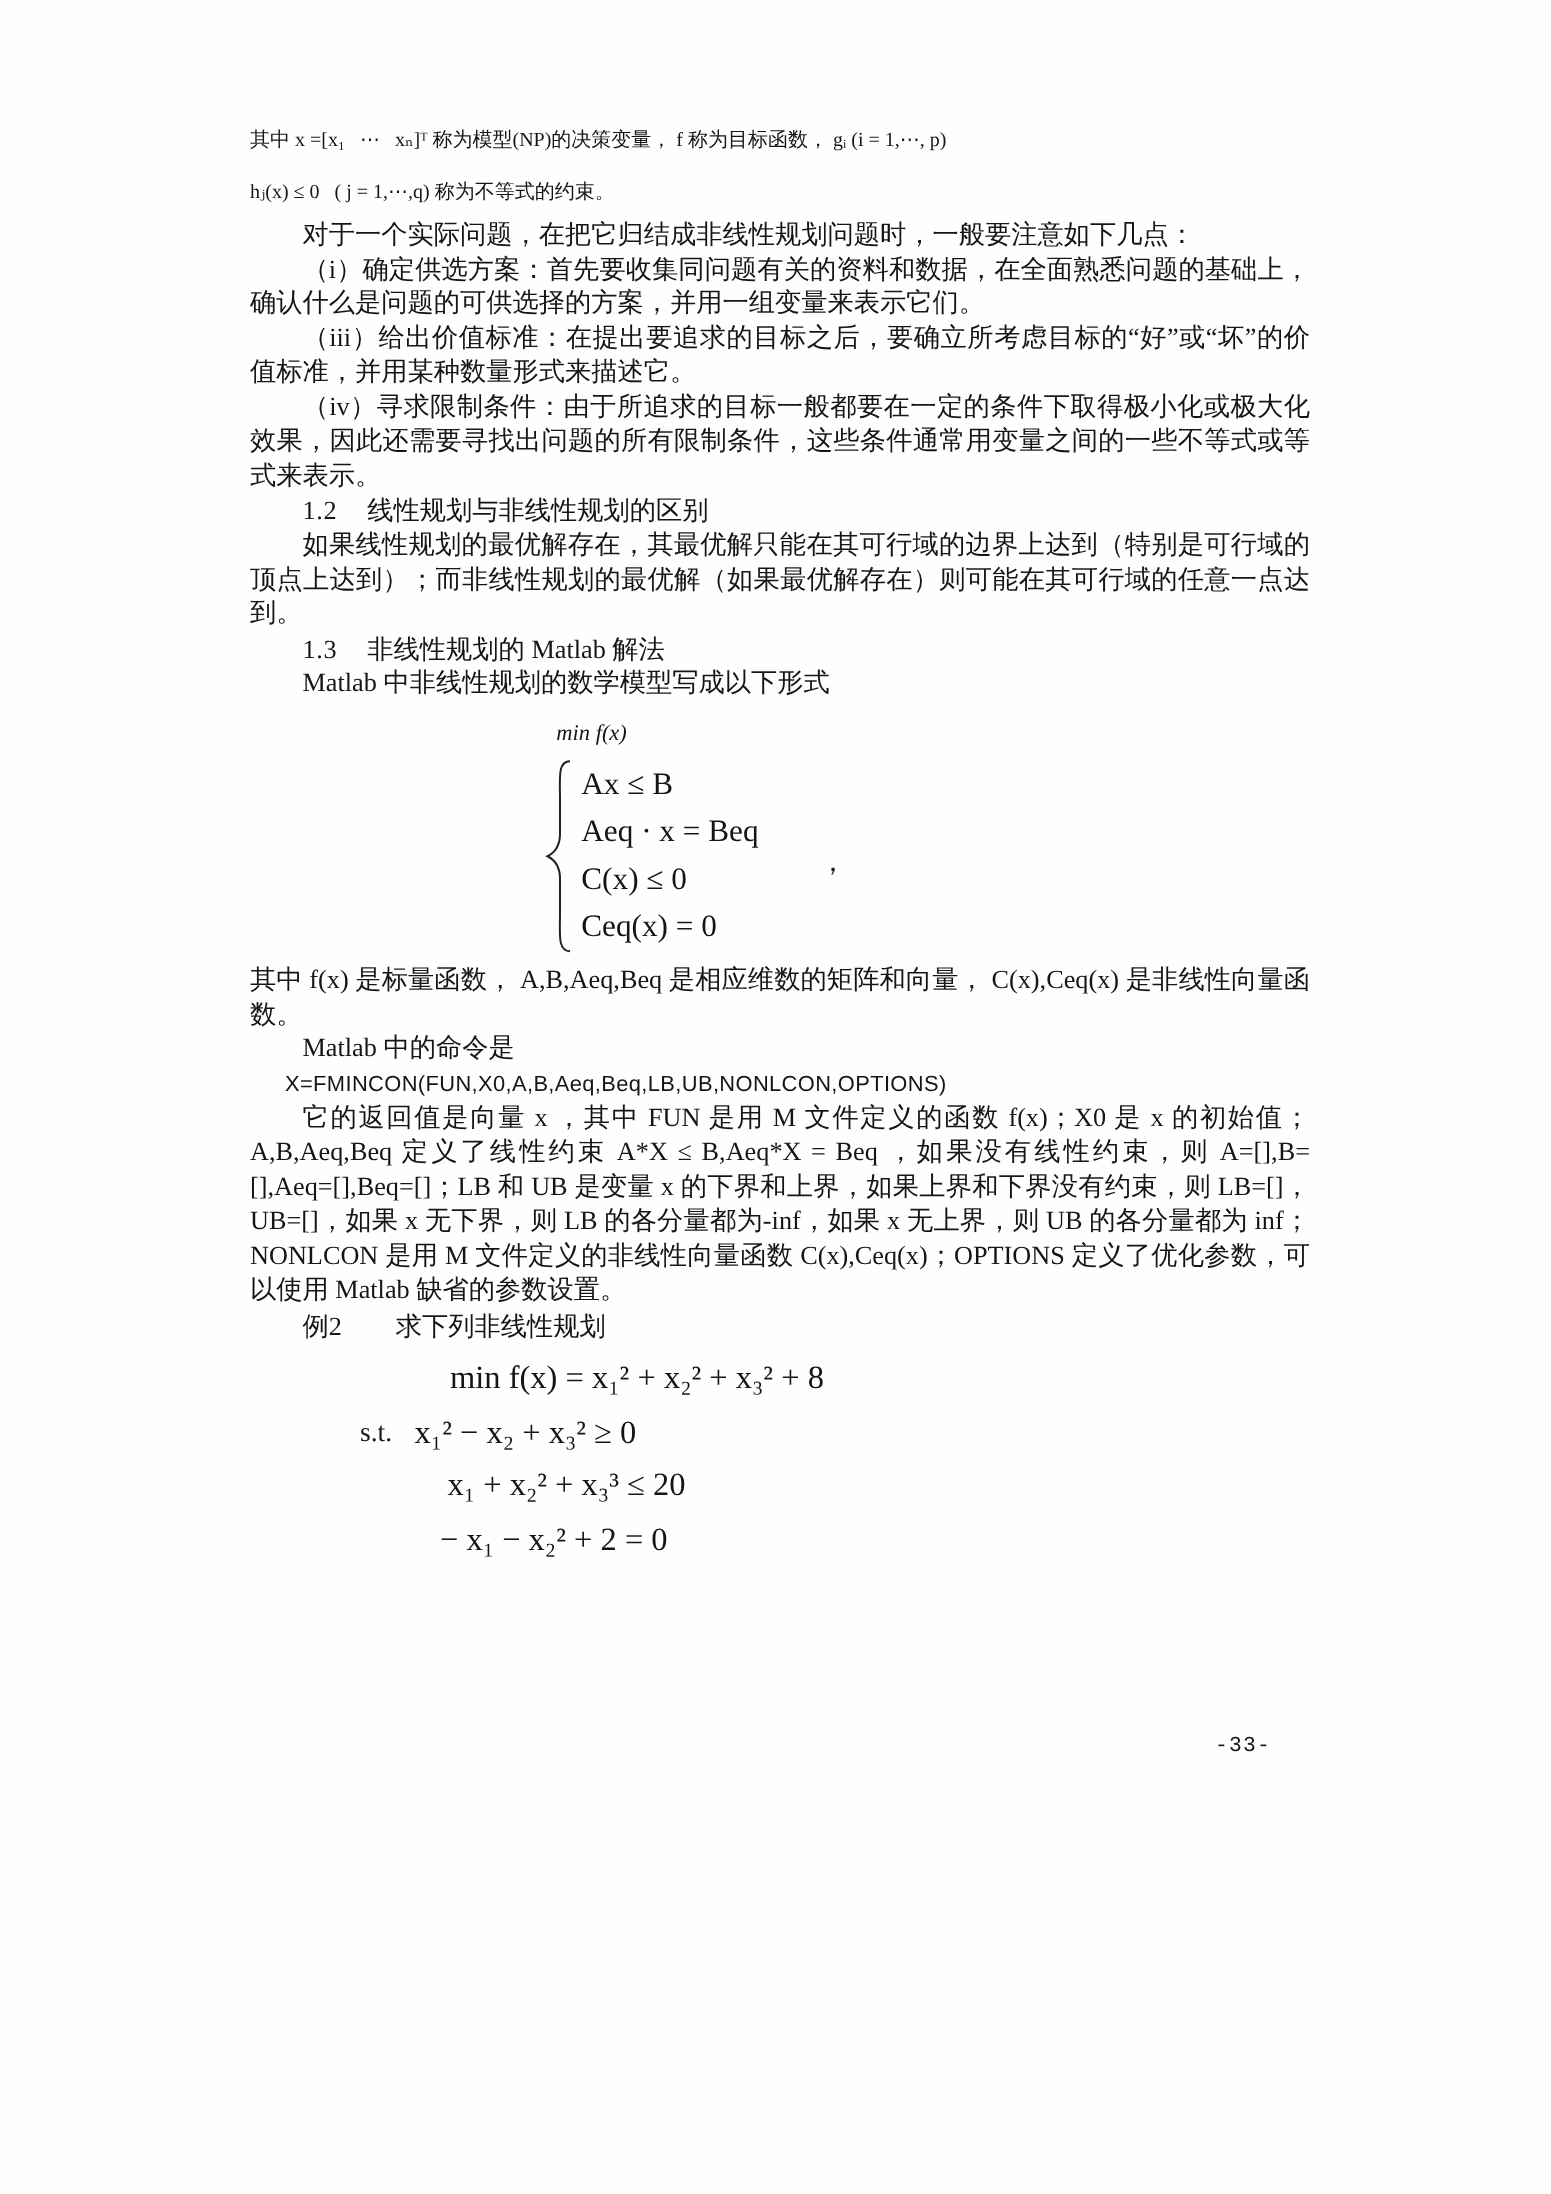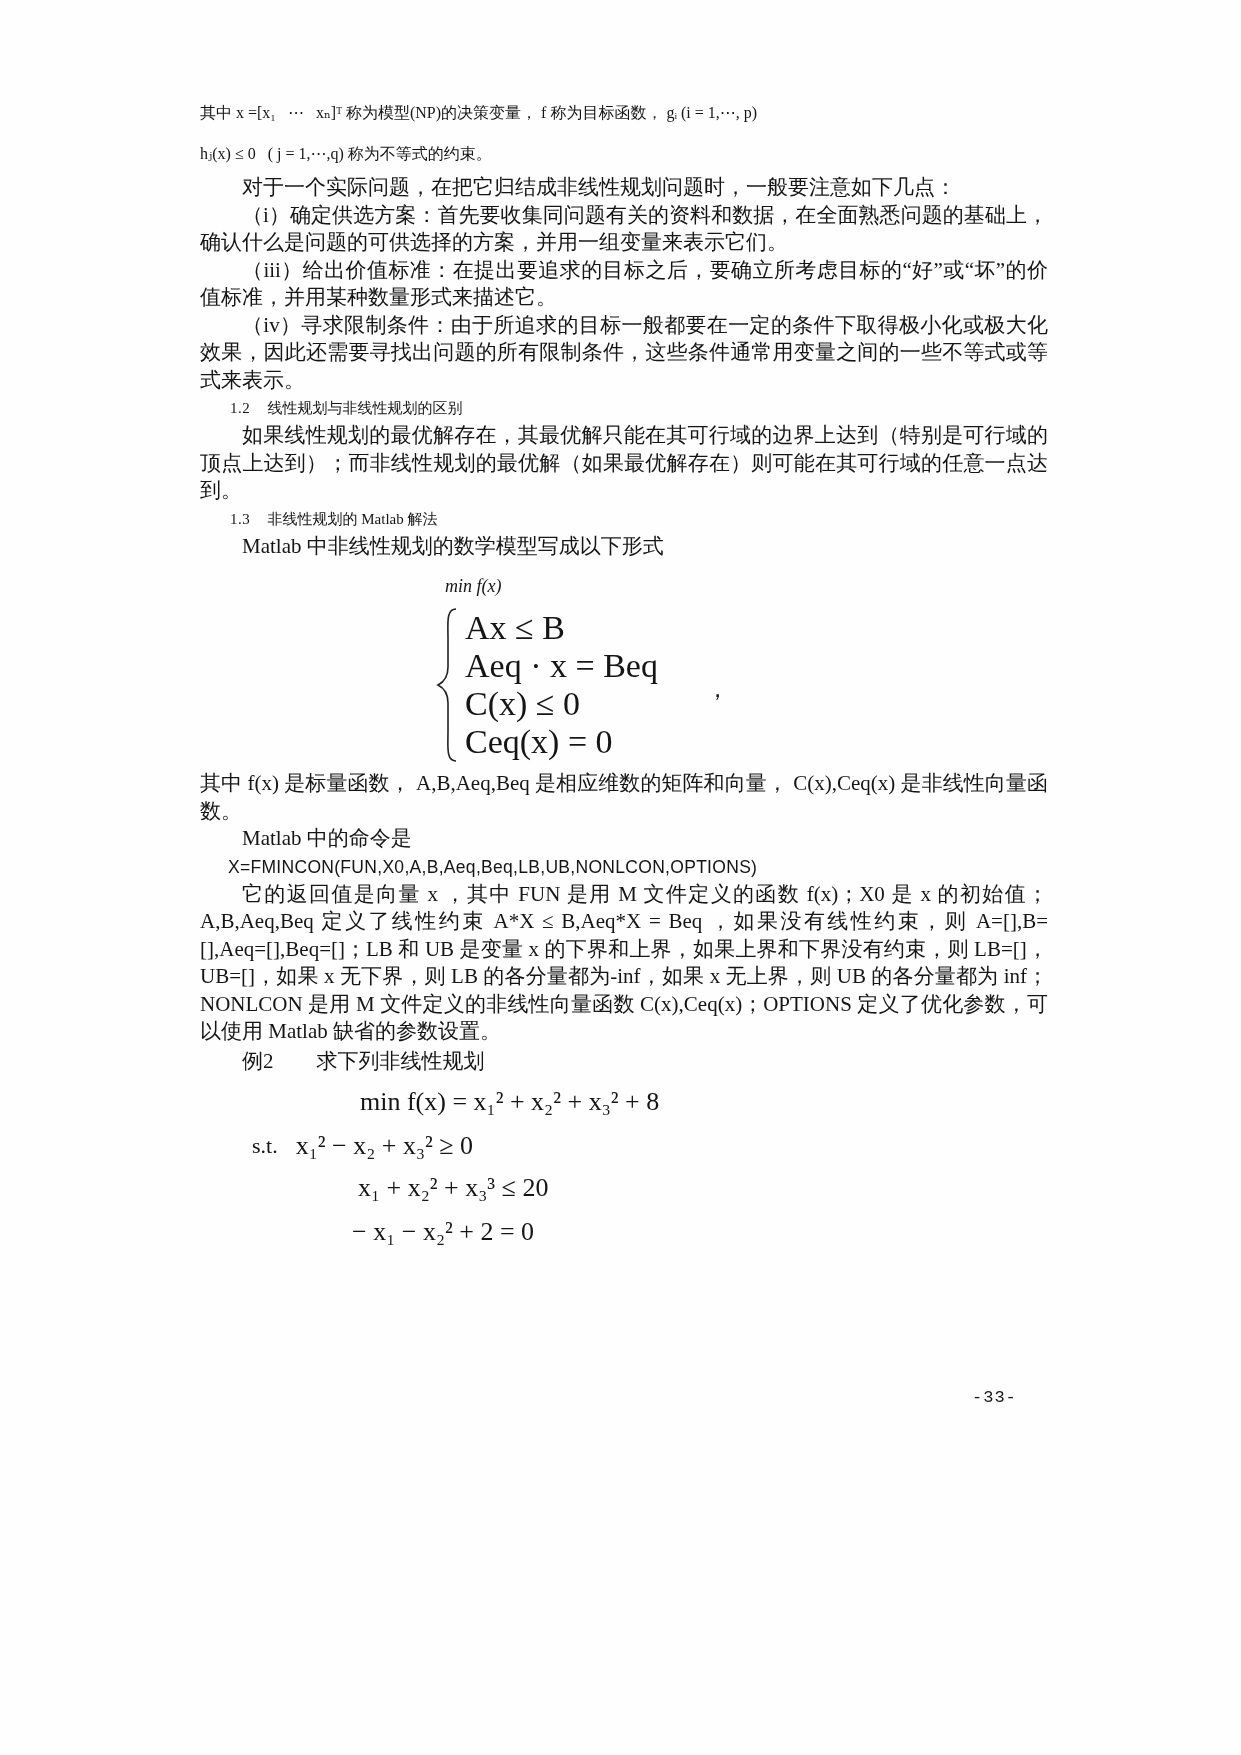--- a/index.html
+++ b/index.html
@@ -20,58 +20,58 @@
     line-height:41px;
   }
   .para {
     margin:0;
     font-size:21px;
     line-height:27.5px;
     text-align:justify;
     text-indent:2em;
   }
   .no-indent { text-indent:0; }
-  .heading { margin:0; font-size:15px; line-height:28px; text-indent:2em; }
+  .heading { margin:0; font-size:21px; line-height:28px; text-indent:2em; }
   .heading .h-num { letter-spacing:0.5px; }
   .heading .h-title { margin-left:0.9em; }
   .obj-line {
     font-size:18px;
     margin:8px 0 2px 245px;
     line-height:36px;
     font-style:italic;
   }
   .model-block {
     display:flex;
     align-items:center;
     margin:0 0 6px 233px;
   }
   .model-brace { flex:0 0 auto; margin-right:6px; }
   .model-lines div {
-    font-size:34px;
+    font-size:25px;
     line-height:38px;
   }
   .model-comma {
     font-size:23px;
     margin-left:48px;
     position:relative;
     top:4px;
   }
   .code-line {
     font-family:Liberation Sans, sans-serif;
     font-size:17.5px;
     line-height:28px;
     margin-left:1.6em;
     letter-spacing:0.3px;
   }
   .example-head { margin:2px 0 4px; }
   .example-head .ex-label { }
   .example-head .ex-title { margin-left:1.8em; }
   .example-math { font-size:26px; }
   .ex-obj { margin-left:160px; line-height:46px; }
-  .ex-row { margin-left:52px; line-height:42px; display:flex;text-align:right; }
+  .ex-row { margin-left:88px; line-height:42px; display:flex;text-align:right; }
   .ex-st { font-size:22px; align-self:center; margin-right:18px; }
   .ex-c2 { margin-left:158px; line-height:42px; }
   .ex-c3 { margin-left:152px; line-height:46px; }
   .page-number {
     position:absolute;
     left:972px; top:1388px;
     font-size:17px;
     letter-spacing:1px;
     font-family:Liberation Mono, monospace;
   }

